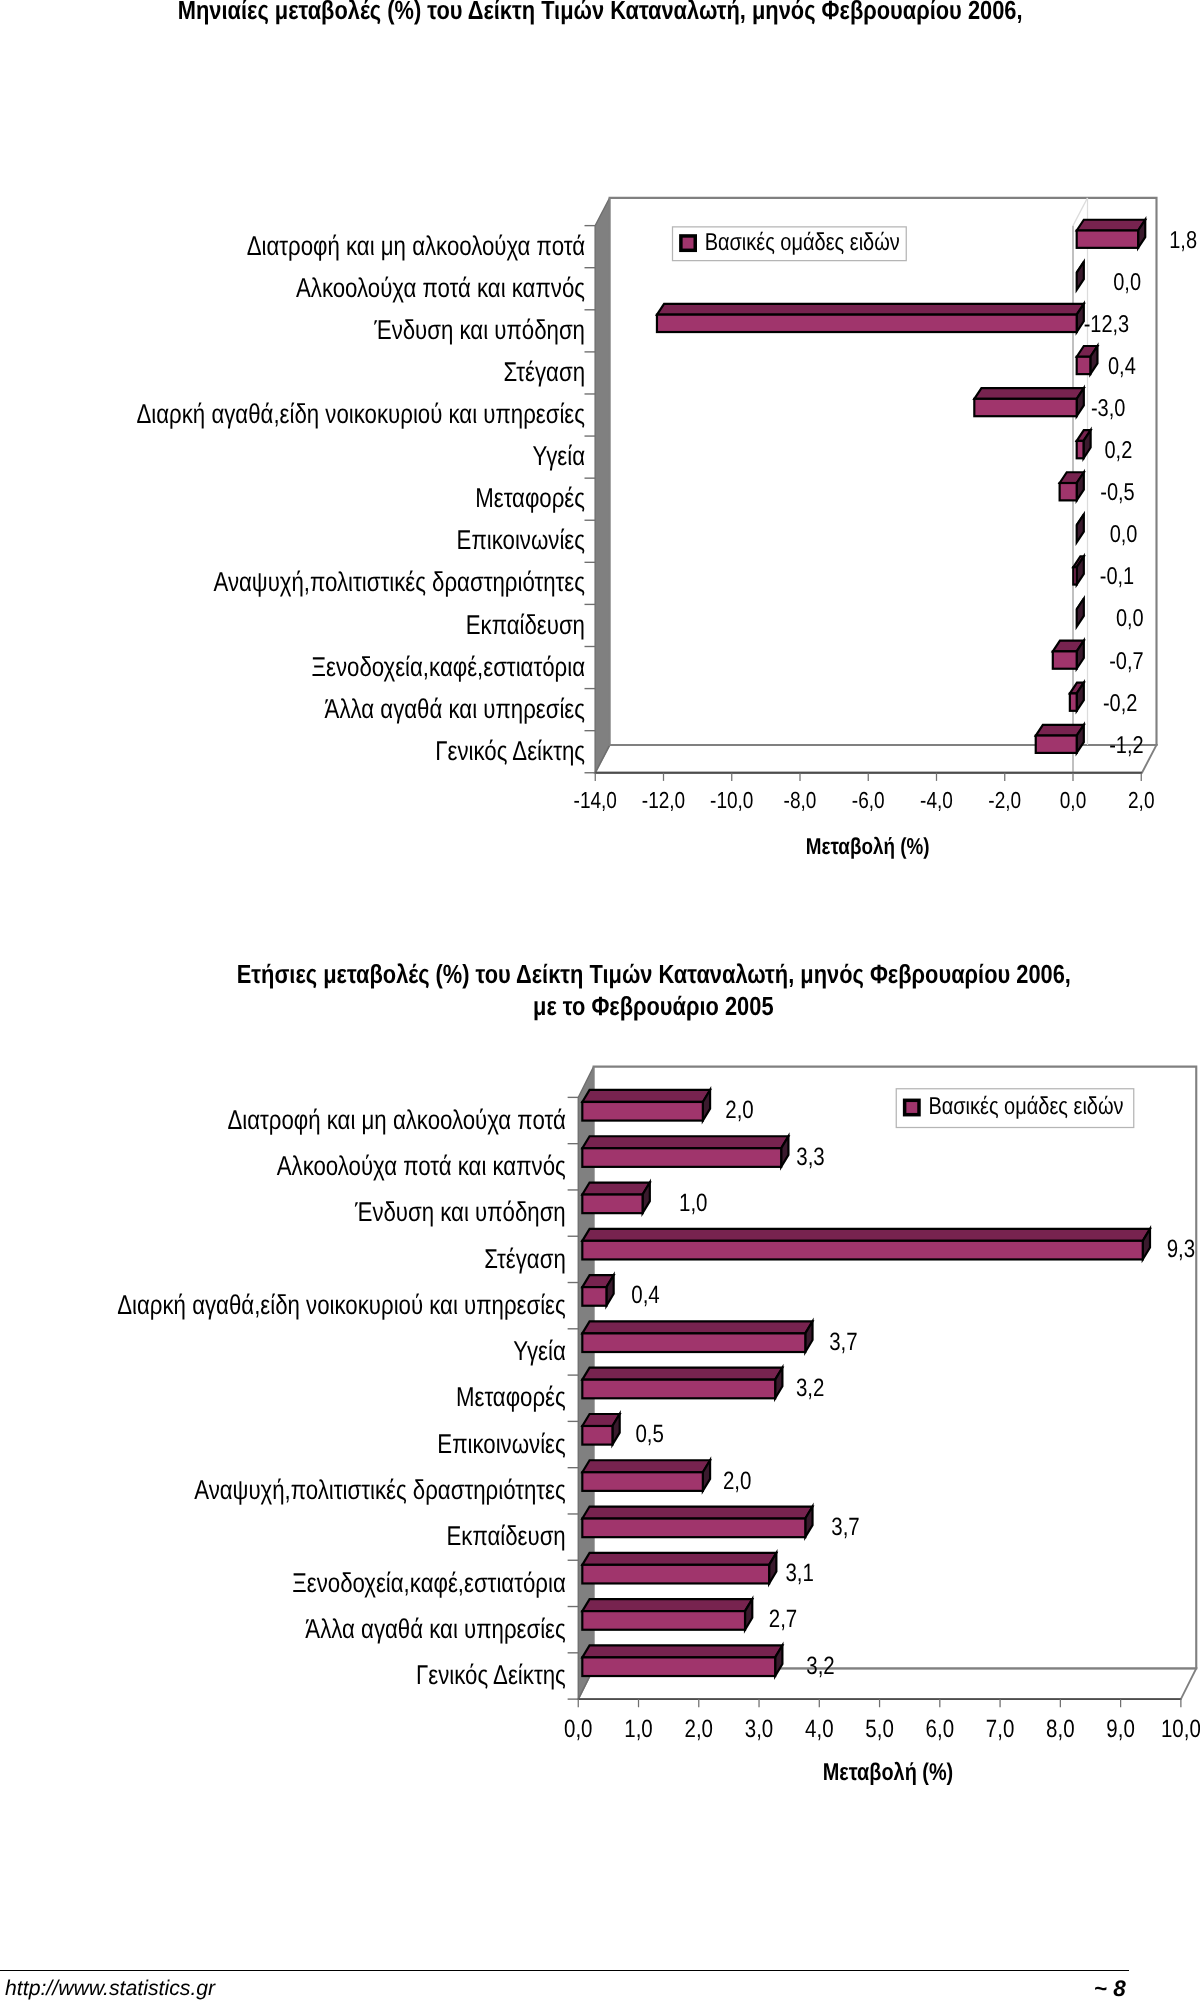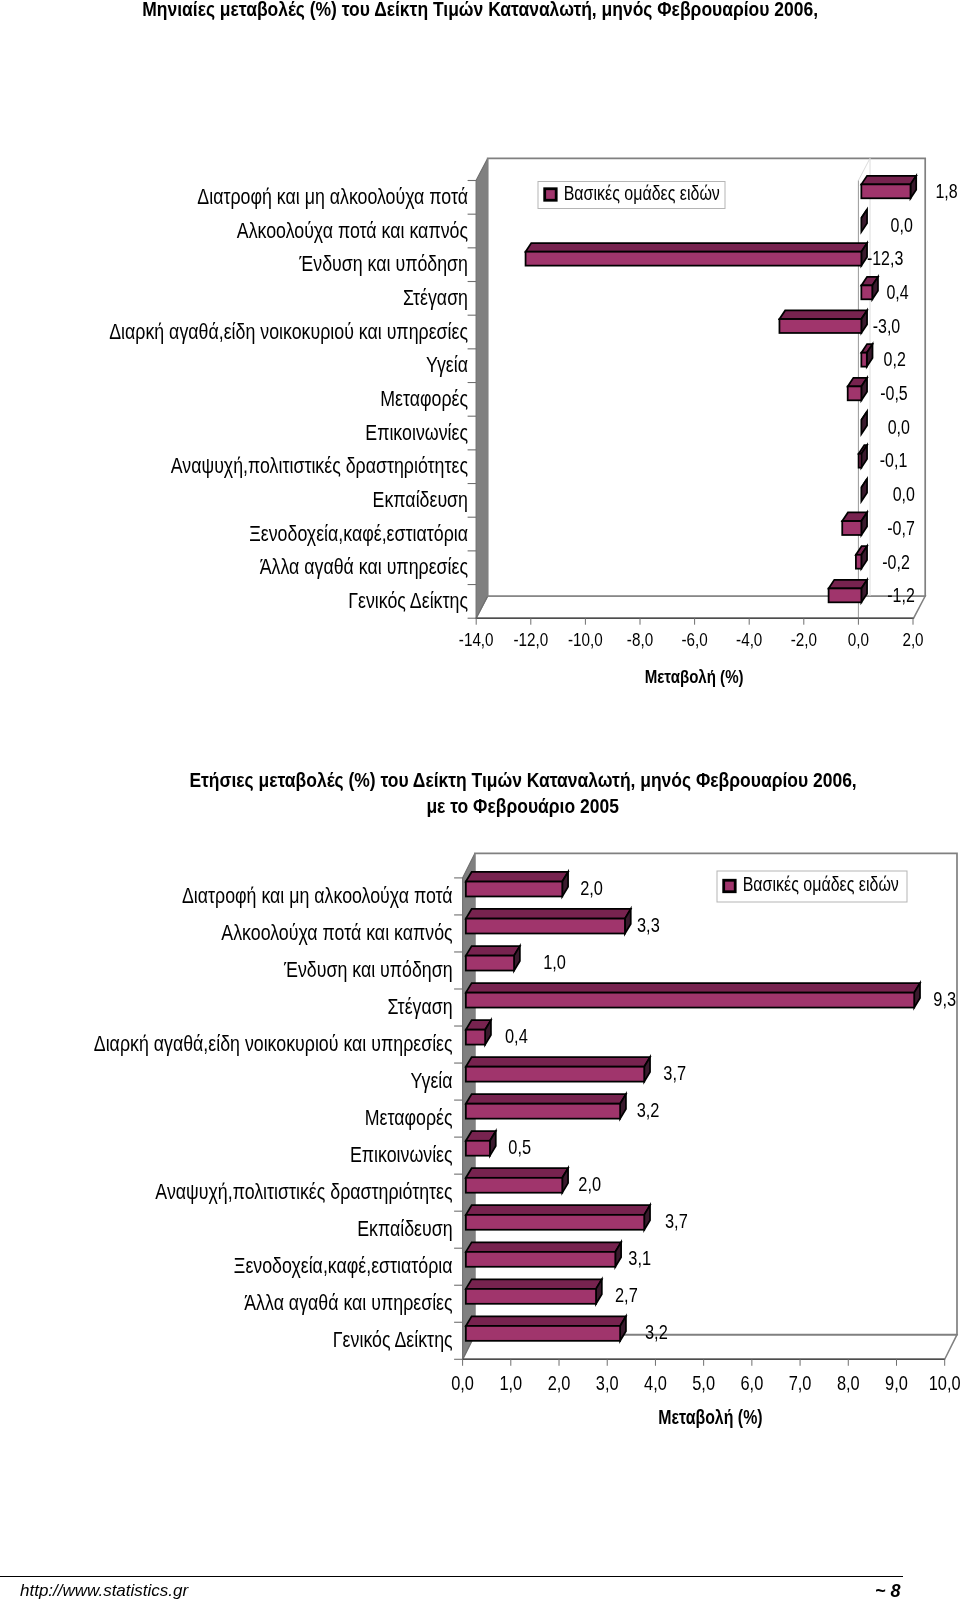--- a/index.html
+++ b/index.html
@@ -5,21 +5,21 @@
 <style>
   html,body{margin:0;padding:0;}
   body{width:960px;height:1603px;background:#ffffff;
        font-family:"Liberation Sans",sans-serif;color:#000;overflow:hidden;}
   .page{position:relative;width:960px;height:1203px;}
   .doc-title{position:absolute;left:0;width:960px;text-align:center;
        font-family:"Liberation Sans",sans-serif;font-weight:bold;font-size:21px;}
   .doc-title span{display:inline-block;transform:scaleX(0.832);transform-origin:center;}
   .chartbox{position:absolute;left:0;top:0;}
   .footer-rule{position:absolute;background:#000;height:1px;}
-  .footer-url{position:absolute;font-family:"Liberation Sans",sans-serif;font-style:italic;font-size:17px;white-space:nowrap;margin-left:16px;}
+  .footer-url{position:absolute;font-family:"Liberation Sans",sans-serif;font-style:italic;font-size:17px;white-space:nowrap;}
   .footer-page{position:absolute;font-family:"Liberation Sans",sans-serif;font-style:italic;font-weight:bold;font-size:18px;white-space:nowrap;}
   text{font-family:"Liberation Sans",sans-serif;fill:#000;}
   #svg-chart1{will-change:transform;}
   .doc-title,.footer-url,.footer-page{will-change:transform;}
 </style>
 </head>
 <body>
 
 <div class="page">
   <div class="doc-title" style="top:-4px;line-height:26px;">

